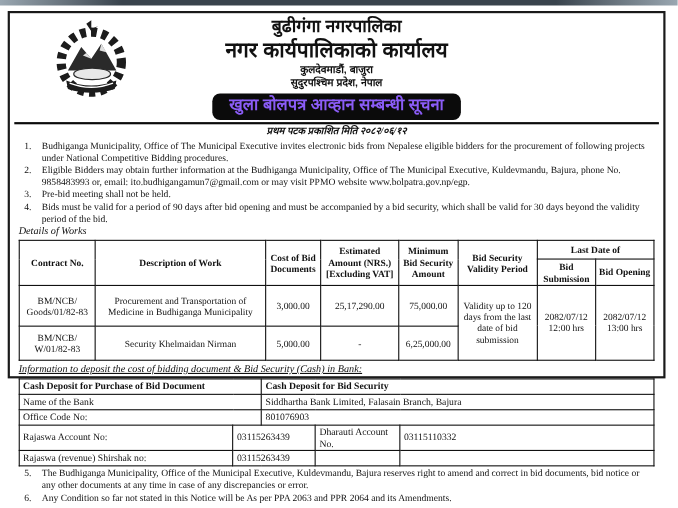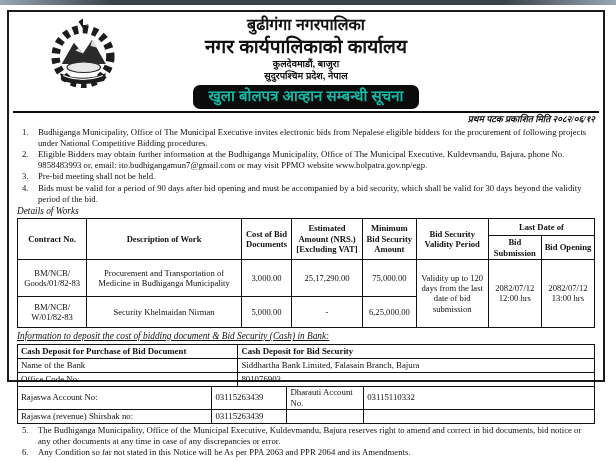--- a/index.html
+++ b/index.html
@@ -3,33 +3,33 @@
 <meta charset="utf-8">
 <style>
   html,body{margin:0;padding:0;}
   body{
     width:616px;height:462px;background:#ffffff;position:relative;overflow:hidden;
     font-family:"Liberation Serif", serif;color:#111;
     -webkit-font-smoothing:antialiased;
   }
   .top-strip{position:absolute;top:0;left:0;width:616px;height:5px;
     background:linear-gradient(90deg,#9aa7b1,#39434c 18%,#39434c 82%,#9aa7b1);}
-  .sheet{position:absolute;top:10px;left:7px;width:598px;height:372px;
+  .sheet{position:absolute;top:10px;left:7px;width:598px;height:334px;
     border:2px solid #1a1a1a;background:#fff;box-sizing:border-box;padding:3px 8px 0 8px;}
   
   .hdr{position:relative;text-align:center;}
   .logo{position:absolute;left:28px;top:2px;width:76px;height:76px;}
   .hdr-l1{font-family:"Liberation Sans",sans-serif;font-weight:bold;font-size:16px;line-height:20px;}
   .hdr-l2{font-family:"Liberation Sans",sans-serif;font-weight:bold;font-size:19px;line-height:23px;text-align:center;}
   .hdr-l3,.hdr-l4{font-family:"Liberation Sans",sans-serif;font-weight:bold;font-size:9.5px;line-height:12px;}
-  .notice-box{display:inline-block;margin-top:3px;background:#0b0b0b;color:#14b8a6;
+  .notice-box{display:inline-block;margin-top:3px;background:#0b0b0b;color:#8b5cf6;
     border-radius:7px;padding:2px 16px 4px 16px;
     font-family:"Liberation Sans",sans-serif;font-weight:bold;font-size:15px;line-height:18px;}
   .hr-line{height:2px;background:#0b0b0b;margin:2px -4px 0 -4px;}
-  .pub-date{text-align:right;font-weight:bold;font-style:italic;font-size:9px;line-height:13px;}
+  .pub-date{text-align:center;font-weight:bold;font-style:italic;font-size:9px;line-height:13px;}
   
   .notes{margin-top:1px;}
   .note{position:relative;padding-left:21px;font-size:8.7px;line-height:10.6px;margin-bottom:1px;}
   .note .num{position:absolute;left:5px;top:0;}
   .section-hd{font-weight:normal;font-style:italic;font-size:9.3px;line-height:12px;}
   .section-hd.u{text-decoration:underline;margin-top:2px;}
   
   table{border-collapse:collapse;width:100%;table-layout:fixed;}
   .works{margin-top:1px;border:1.5px solid #111;}
   .works th,.works td{border:1px solid #111;font-size:8.6px;line-height:10.4px;

